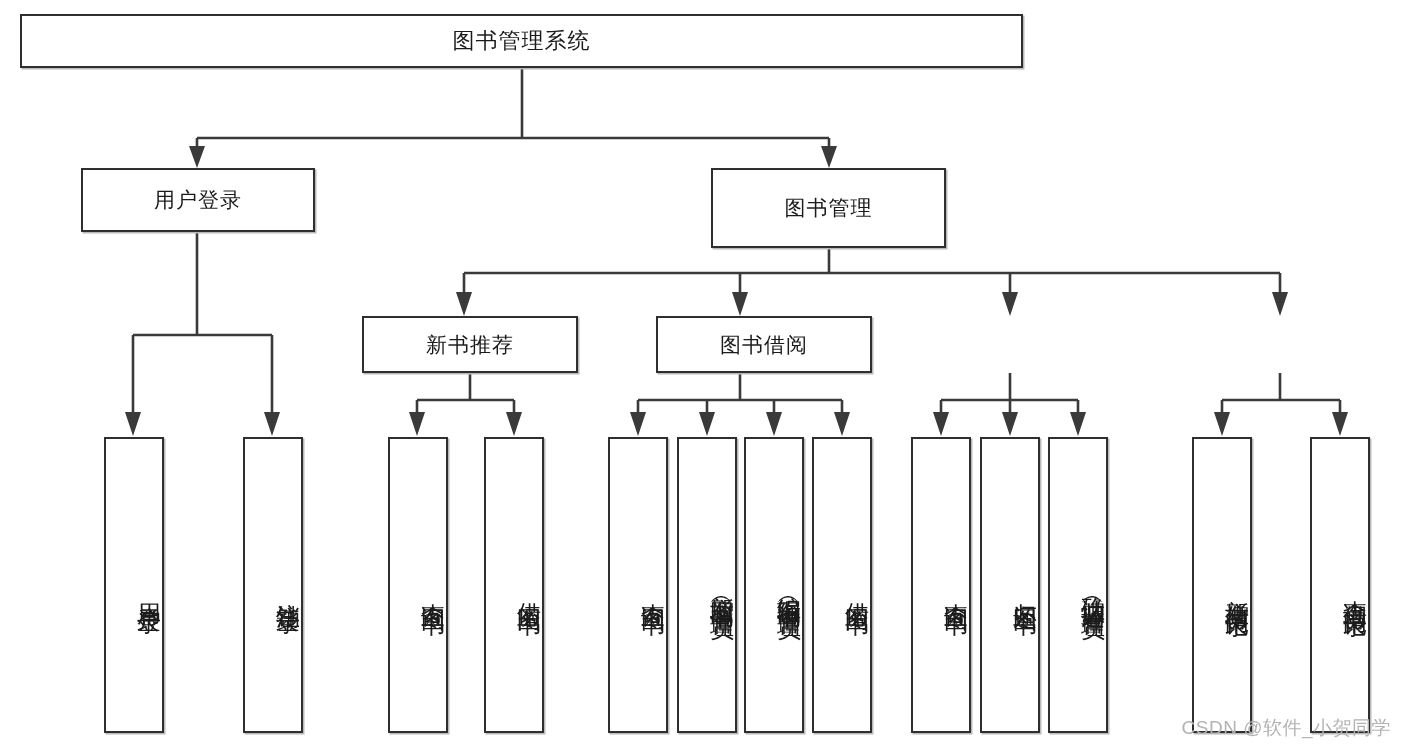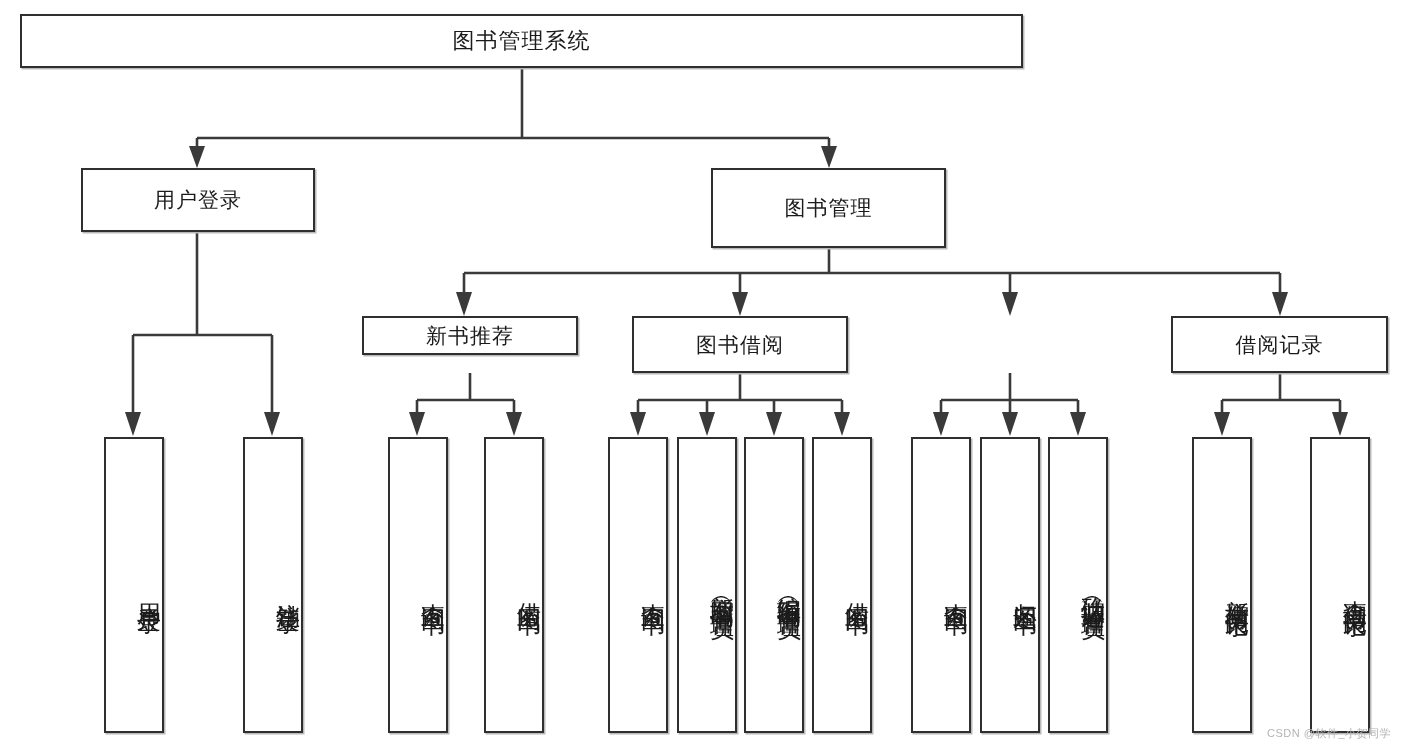--- a/index.html
+++ b/index.html
@@ -72,21 +72,21 @@
   }
   .node.vert .vtext {
     writing-mode: vertical-rl;
     text-orientation: upright;
   }
   
   #watermark {
     position: absolute;
     right: 14px;
     bottom: 6px;
-    font-size: 11px;
+    font-size: 19px;
     color: #b3b3b3;
     letter-spacing: 0.5px;
     white-space: nowrap;
     font-family: "Liberation Sans", "DejaVu Sans", sans-serif;
   }
 </style>
 </head>
 <body>
 
 <div id="canvas">
@@ -154,26 +154,25 @@
     <polygon class="arrowhead" points="1222,436 1214,412 1230,412"></polygon>
     <polygon class="arrowhead" points="1340,436 1332,412 1348,412"></polygon>
   </svg>
 
   <div class="node horiz root" style="left:20px; top:14px; width:1003px; height:54px;">图书管理系统</div>
 
   <div class="node horiz" style="left:81px; top:168px; width:234px; height:64px;">用户登录</div>
 
   <div class="node horiz" style="left:711px; top:168px; width:235px; height:80px;">图书管理</div>
 
-  <div class="node horiz" style="left:362px; top:316px; width:216px; height:39px;">新书推荐</div>
-
-  <div class="node horiz" style="left:632px; top:316px; width:216px; height:57px;">图书借阅</div>
-
-
-  <div class="node horiz" style="left:1171px; top:316px; width:217px; height:57px;">借阅记录</div>
+  <div class="node horiz" style="left:362px; top:316px; width:216px; height:57px;">新书推荐</div>
+
+  <div class="node horiz" style="left:656px; top:316px; width:216px; height:57px;">图书借阅</div>
+
+
 
   <div class="node vert" style="left:104px; top:437px; width:60px; height:296px;">
     <span class="vtext">用户登录</span>
   </div>
 
   <div class="node vert" style="left:243px; top:437px; width:60px; height:296px;">
     <span class="vtext">注销登录</span>
   </div>
 
   <div class="node vert" style="left:388px; top:437px; width:60px; height:296px;">

